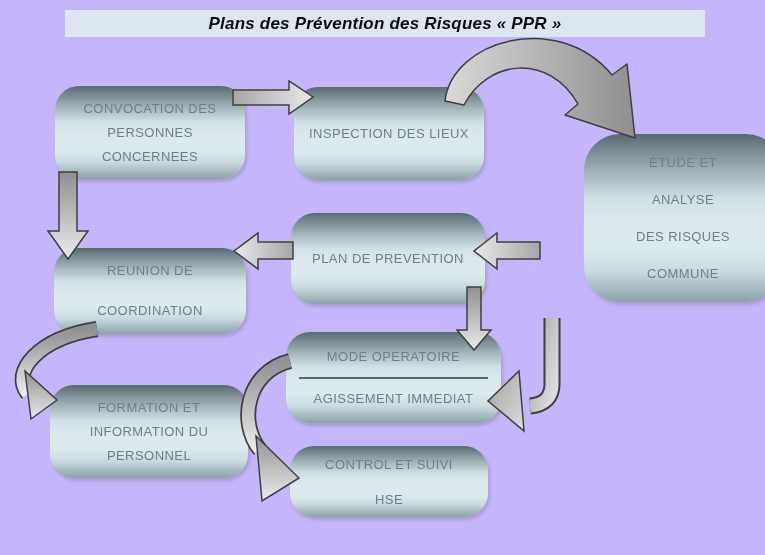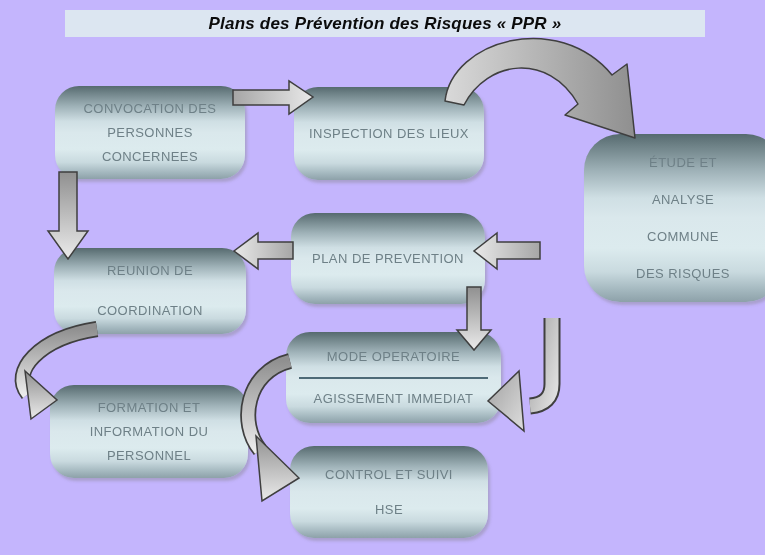--- a/index.html
+++ b/index.html
@@ -44,22 +44,22 @@
     <div class="nline">CONCERNEES</div>
   </div>
 
   <div class="node" style="left:294px; top:87px; width:190px; height:93px;">
     <div class="nline">INSPECTION DES LIEUX</div>
   </div>
 
   <div class="node tall" style="left:539px; top:134px; width:198px; height:168px;margin-left:45px;">
     <div class="nline">ÉTUDE ET</div>
     <div class="nline">ANALYSE</div>
+    <div class="nline">DES RISQUES</div>
     <div class="nline">COMMUNE</div>
-    <div class="nline">DES RISQUES</div>
   </div>
 
   <div class="node" style="left:291px; top:213px; width:194px; height:91px;">
     <div class="nline">PLAN DE PREVENTION</div>
   </div>
 
   <div class="node" style="left:54px; top:248px; width:192px; height:86px;gap:16px;">
     <div class="nline">REUNION DE</div>
     <div class="nline">COORDINATION</div>
   </div>
@@ -69,21 +69,21 @@
     <div class="divider"></div>
     <div class="nline">AGISSEMENT IMMEDIAT</div>
   </div>
 
   <div class="node" style="left:50px; top:385px; width:198px; height:93px;justify-content:center;">
     <div class="nline">FORMATION ET</div>
     <div class="nline">INFORMATION DU</div>
     <div class="nline">PERSONNEL</div>
   </div>
 
-  <div class="node gap2" style="left:290px; top:446px; width:198px; height:92px;">
+  <div class="node gap2" style="left:290px; top:446px; width:198px; height:71px;">
     <div class="nline">CONTROL ET SUIVI</div>
     <div class="nline">HSE</div>
   </div>
 
   <svg class="arrows" width="765" height="555" viewBox="0 0 765 555">
     <defs>
       <linearGradient id="gDown" x1="0" y1="0" x2="0" y2="1">
         <stop offset="0" stop-color="#909090"></stop>
           <stop offset="1" stop-color="#ebebeb"></stop>
       </linearGradient>

